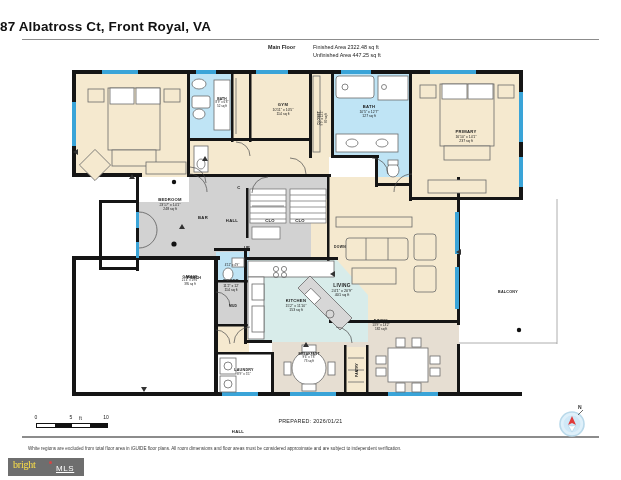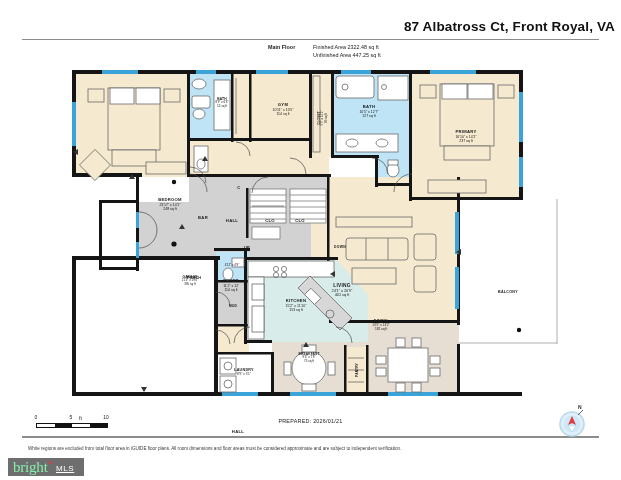--- a/index.html
+++ b/index.html
@@ -20,21 +20,21 @@
   #header {
     position: absolute;
     left: 0; top: 0;
     width: 621px;
     height: 68px;
   }
   #plan-title {
     position: absolute;
     left: 0; top: 19px;
     width: 615px;
-    text-align: right;
+    text-align: left;
     font-size: 13.5px;
     font-weight: bold;
     letter-spacing: 0.15px;
     color: #111;
   }
   #header-rule {
     position: absolute;
     left: 22px; top: 39px;
     width: 577px;
     height: 1px;
@@ -212,22 +212,22 @@
     position: absolute;
     left: 8px; top: 458px;
     width: 76px;
     height: 18px;
     background: #6e6e6e;
   }
   #logo-text {
     position: absolute;
     left: 5px; top: 1px;
     font-family: "Liberation Serif", serif;
-    font-size: 15px;
-    color: #86efac;
+    font-size: 10px;
+    color: #fde047;
     letter-spacing: -0.2px;
   }
   #logo-dot {
     position: absolute;
     left: 41px; top: 3px;
     width: 3.4px;
     height: 3.4px;
     border-radius: 50%;
     background: #d64545;
   }

